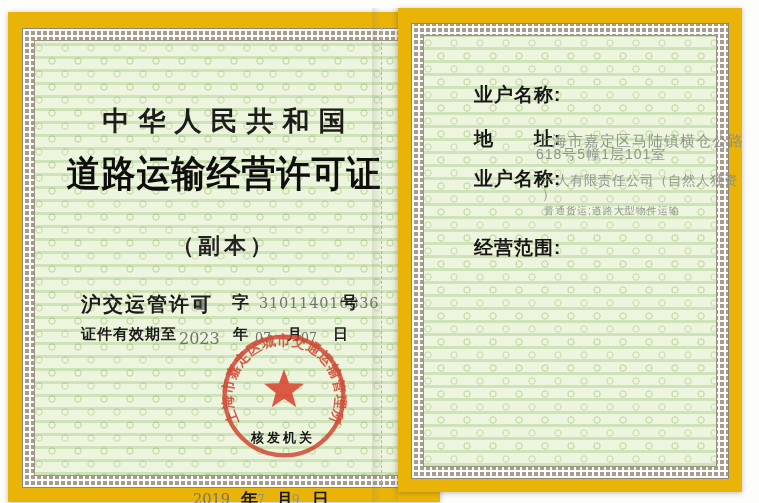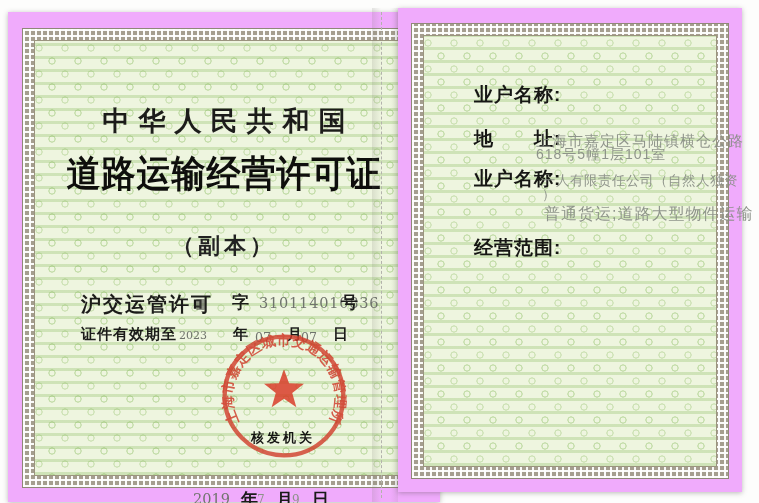--- a/index.html
+++ b/index.html
@@ -2,21 +2,21 @@
 <html><head>
 <meta charset="utf-8">
 <style>
   html,body{margin:0;padding:0;}
   body{
     width:759px;height:503px;position:relative;overflow:hidden;
     background:#fdfdfc;
     font-family:"Liberation Sans",sans-serif;
   }
   
-  .page{position:absolute;background:#f0abfc;box-shadow:0 1px 5px rgba(60,60,55,.35);}
+  .page{position:absolute;background:#eab308;box-shadow:0 1px 5px rgba(60,60,55,.35);}
   .page-left{left:8px;top:12px;width:432px;height:490px;}
   .page-right{left:398px;top:8px;width:344px;height:484px;}
   .frame{
     position:absolute;
     background:
       repeating-linear-gradient(90deg, rgba(255,255,255,.95) 0 2px, rgba(255,255,255,0) 2px 6px),
       repeating-linear-gradient(0deg, rgba(255,255,255,.95) 0 2px, rgba(255,255,255,0) 2px 6px),
       #a59e8f;
     border:1px solid #8f8878;
   }
@@ -50,21 +50,21 @@
     font-size:22px;letter-spacing:4px;white-space:nowrap;
   }
   .lbl{font-weight:bold;color:#1b1b19;}
   .typed{font-family:"DejaVu Serif",serif;color:#70746d;}
   .lic-prefix{position:absolute;left:46px;top:250px;font-size:20px;letter-spacing:2px;}
   .lic-smudge{position:absolute;left:161px;top:258px;width:9px;height:11px;background:#3f3f3c;opacity:.55;border-radius:1px;}
   .lic-zi{position:absolute;left:197px;top:250px;font-size:17px;}
   .lic-number{position:absolute;left:224px;top:254px;font-size:14.5px;letter-spacing:.8px;}
   .lic-hao{position:absolute;left:306px;top:250px;font-size:17px;}
   .val-label{position:absolute;left:46px;top:284px;font-size:15px;letter-spacing:1px;}
-  .val-year{position:absolute;left:144px;top:288px;font-size:11px;}
+  .val-year{position:absolute;left:144px;top:288px;font-size:16px;}
   .val-y{position:absolute;left:198px;top:284px;font-size:15px;}
   .val-month{position:absolute;left:220px;top:289px;font-size:12.5px;}
   .val-m{position:absolute;left:252px;top:284px;font-size:15px;}
   .val-day{position:absolute;left:266px;top:289px;font-size:12.5px;}
   .val-d{position:absolute;left:298px;top:284px;font-size:15px;}
   .stamp{position:absolute;left:182px;top:288px;width:134px;height:134px;opacity:.9;}
   .issuer{position:absolute;left:182px;top:388px;width:132px;text-align:center;
     font-size:13px;font-weight:bold;color:#151513;letter-spacing:3px;}
   .d-year{position:absolute;left:158px;top:450px;font-size:14.5px;}
   .d-y{position:absolute;left:206px;top:447px;font-size:17px;font-weight:bold;color:#1b1b19;}
@@ -77,21 +77,21 @@
   .fv{position:absolute;color:#888d85;font-size:15px;letter-spacing:1px;white-space:nowrap;opacity:.92;}
   .f-name-l{left:50px;top:46px;}
   .f-name-v{left:118px;top:60px;}
   .f-addr-l{left:50px;top:90px;}
   .f-addr-v1{left:112px;top:96px;}
   .f-addr-v2{left:112px;top:110px;font-size:14px;}
   .f-econ-l{left:50px;top:130px;}
   .f-econ-v{left:118px;top:136px;font-size:13.5px;letter-spacing:.5px;}
   .f-econ-v2{left:118px;top:150px;font-size:13.5px;}
   .f-scope-l{left:50px;top:163px;margin-top:36px;}
-  .f-scope-v{left:120px;top:168px;font-size:16px;}
+  .f-scope-v{left:120px;top:168px;font-size:10px;}
   
   .spine{position:absolute;left:372px;top:8px;width:26px;height:494px;
     background:linear-gradient(90deg, rgba(120,120,110,.18), rgba(255,255,255,0) 35%, rgba(255,255,255,0) 70%, rgba(120,120,110,.12));}
   .stitch{position:absolute;left:9px;top:4px;bottom:4px;width:0;border-left:1px dashed #b3b3ac;}
 </style>
 </head>
 <body>
 
 <div class="page page-left">
   <div class="frame">

